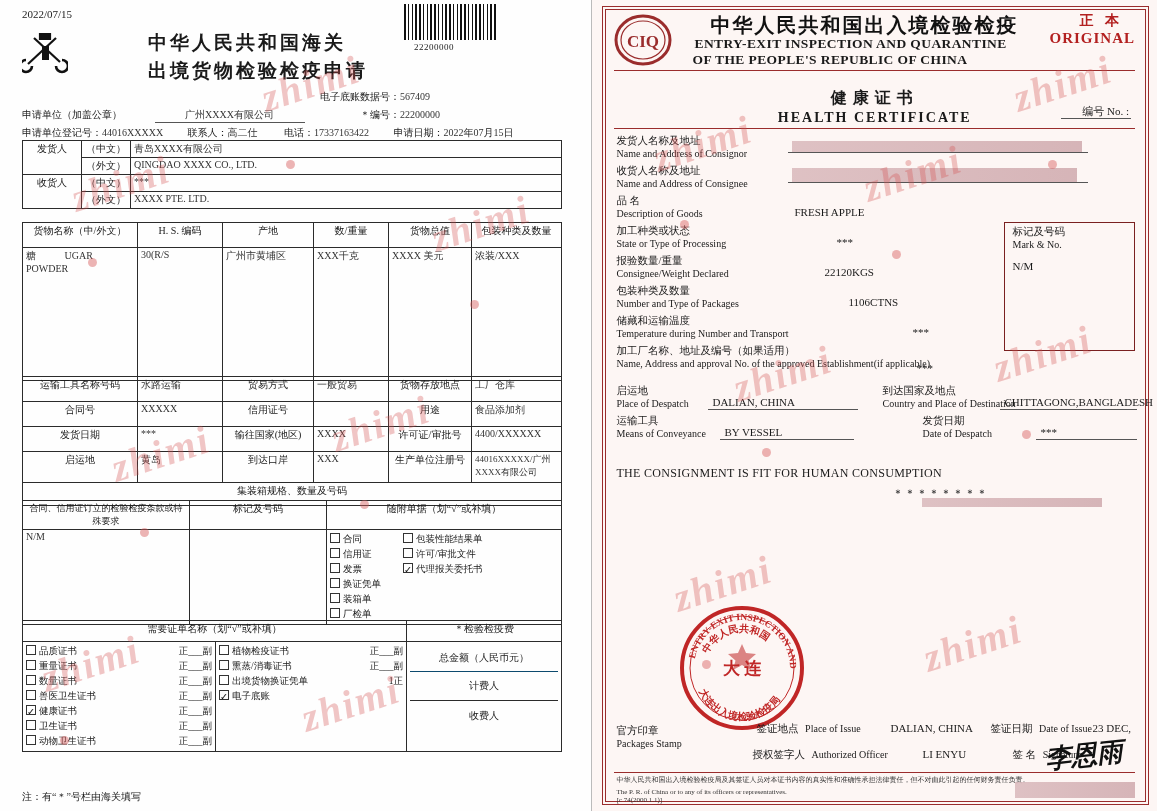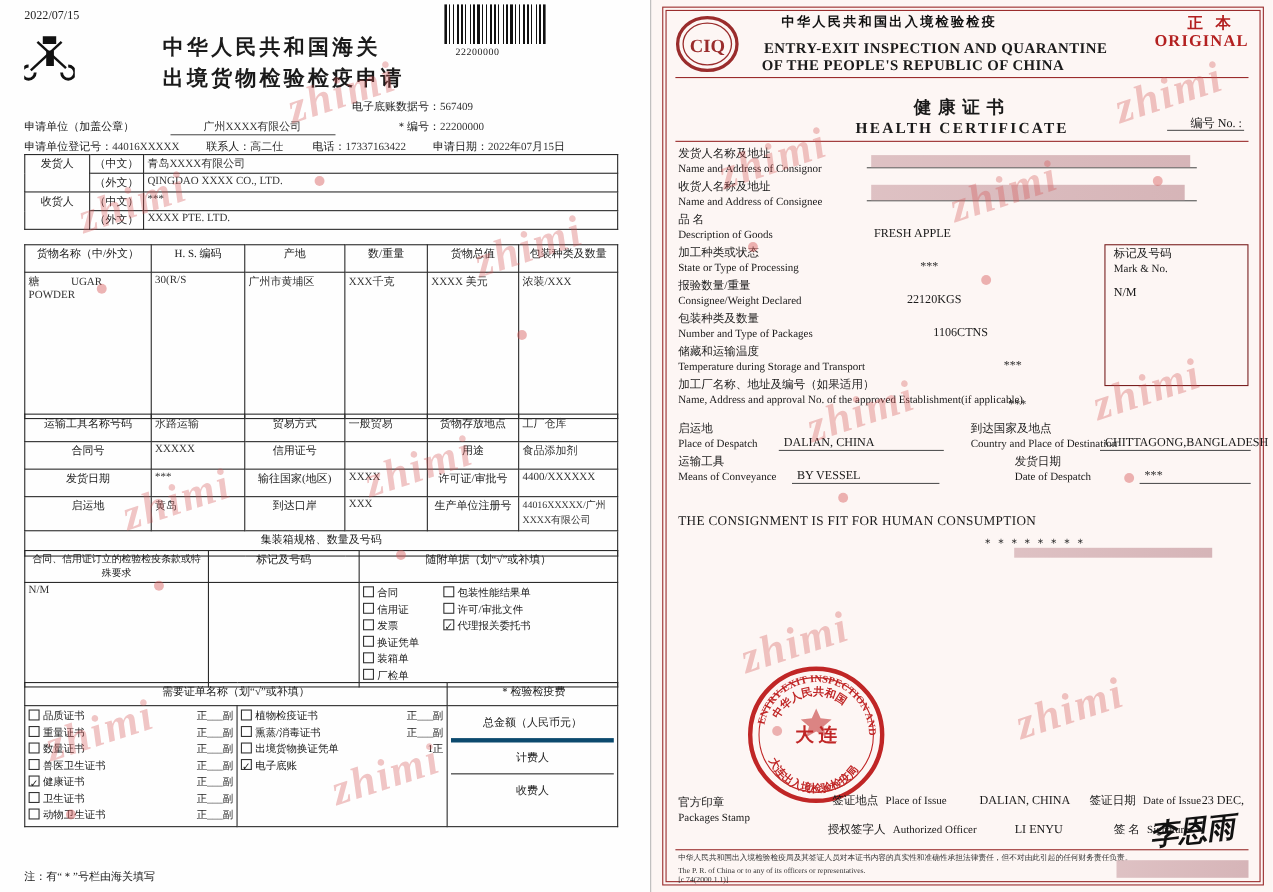--- a/index.html
+++ b/index.html
@@ -47,21 +47,21 @@
     position:relative;
     width:565px;height:811px;
     background:#fdf6f4;
     border-left:1px solid #bbb;
     overflow:hidden;
     font-family:"Liberation Serif", serif;
   }
   .rframe{position:absolute;left:10px;top:6px;right:8px;bottom:6px;border:1.5px solid #9a2c2c;}
   .rframe2{position:absolute;left:13px;top:9px;right:11px;bottom:9px;border:.5px solid #9a2c2c;}
   .ciq-logo{position:absolute;left:22px;top:14px;width:58px;height:52px;}
-  .r-title-cn{position:absolute;left:118px;top:12px;font-size:12px;font-weight:bold;letter-spacing:2px;color:#111;}
+  .r-title-cn{position:absolute;left:118px;top:12px;font-size:20px;font-weight:bold;letter-spacing:2px;color:#111;}
   .r-title-en1{position:absolute;left:102px;top:36px;font-size:13.5px;font-weight:bold;letter-spacing:.4px;}
   .r-title-en2{position:absolute;left:100px;top:52px;font-size:13.5px;font-weight:bold;letter-spacing:.4px;}
   .orig-cn{position:absolute;right:34px;top:12px;font-size:14px;font-weight:bold;color:#b32020;letter-spacing:4px;}
   .orig-en{position:absolute;right:22px;top:30px;font-size:15px;font-weight:bold;color:#b32020;letter-spacing:1px;}
   .r-hr{position:absolute;left:22px;right:22px;height:0;border-top:1.2px solid #9a2c2c;}
   .hc-cn{position:absolute;left:0;right:0;text-align:center;font-size:16px;font-weight:bold;letter-spacing:6px;}
   .hc-en{position:absolute;left:0;right:0;text-align:center;font-size:14px;font-weight:bold;letter-spacing:2px;}
   .no-lbl{position:absolute;right:28px;font-size:11px;}
   .fld{position:absolute;font-size:10.5px;line-height:13px;}
   .fld .en{font-size:10px;}
@@ -256,21 +256,21 @@
         </td>
         <td style="width:184px;">
           <div class="ck-list">
             <div><span class="chk"></span><span>植物检疫证书</span><span style="float:right;"><span>正</span>___<span>副</span></span></div>
             <div><span class="chk"></span><span>熏蒸/消毒证书</span><span style="float:right;"><span>正</span>___<span>副</span></span></div>
             <div><span class="chk"></span><span>出境货物换证凭单</span><span style="float:right;"><span>1</span><span>正</span></span></div>
             <div><span class="chk">✓</span><span>电子底账</span></div>
           </div>
         </td>
         <td>
-          <div style="height:28px;border-bottom:4px solid #0c4a6e;display:flex;align-items:center;justify-content:center;text-align:center;line-height:11px;">总金额（人民币元）</div>
+          <div style="height:28px;border-bottom:1px solid #0c4a6e;display:flex;align-items:center;justify-content:center;text-align:center;line-height:11px;">总金额（人民币元）</div>
           <div style="height:28px;border-bottom:1px solid #2b2b2b;display:flex;align-items:center;justify-content:center;">计费人</div>
           <div style="height:30px;display:flex;align-items:center;justify-content:center;">收费人</div>
         </td>
       </tr>
     </tbody>
       </table>
 
 
     <div class="row-line" style="left:22px;top:790px;">注：有“＊”号栏由海关填写</div>
 
@@ -354,21 +354,21 @@
     <div class="val" style="left:232px;top:266px;">22120KGS</div>
 
     <div class="fld" style="left:24px;top:284px;">
       <div>包装种类及数量</div>
       <div class="en">Number and Type of Packages</div>
     </div>
     <div class="val" style="left:256px;top:296px;">1106CTNS</div>
 
     <div class="fld" style="left:24px;top:314px;">
       <div>储藏和运输温度</div>
-      <div class="en">Temperature during Storage and Transport</div>
+      <div class="en">Temperature during Number and Transport</div>
     </div>
     <div class="val" style="left:320px;top:326px;">***</div>
 
     <div class="fld" style="left:24px;top:344px;width:320px;">
       <div>加工厂名称、地址及编号（如果适用）</div>
       <div class="en">Name, Address and approval No. of the approved Establishment(if applicable)</div>
     </div>
     <div class="val" style="left:324px;top:362px;">***</div>
 
     <div class="fld" style="left:24px;top:384px;">

